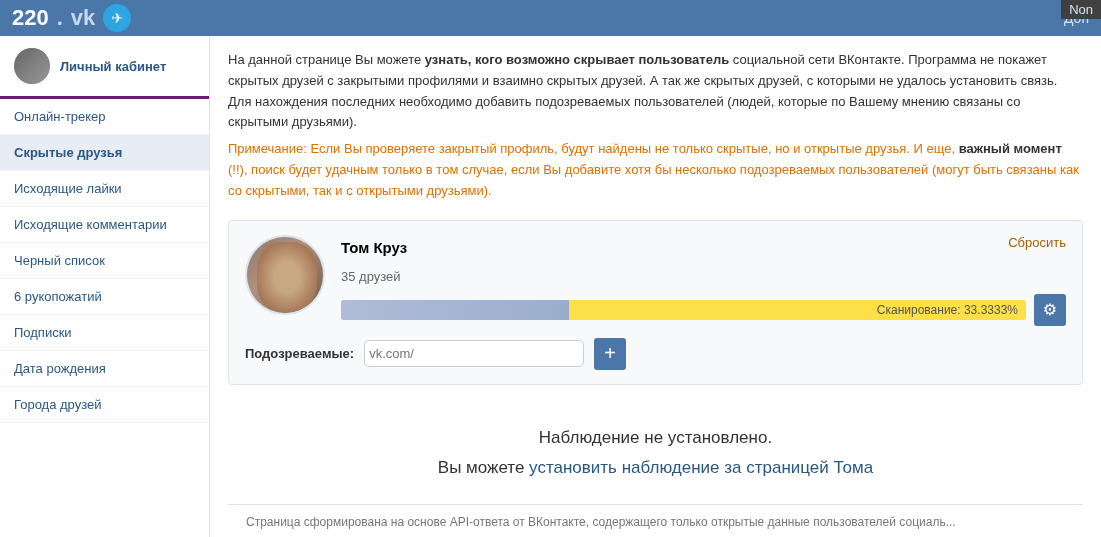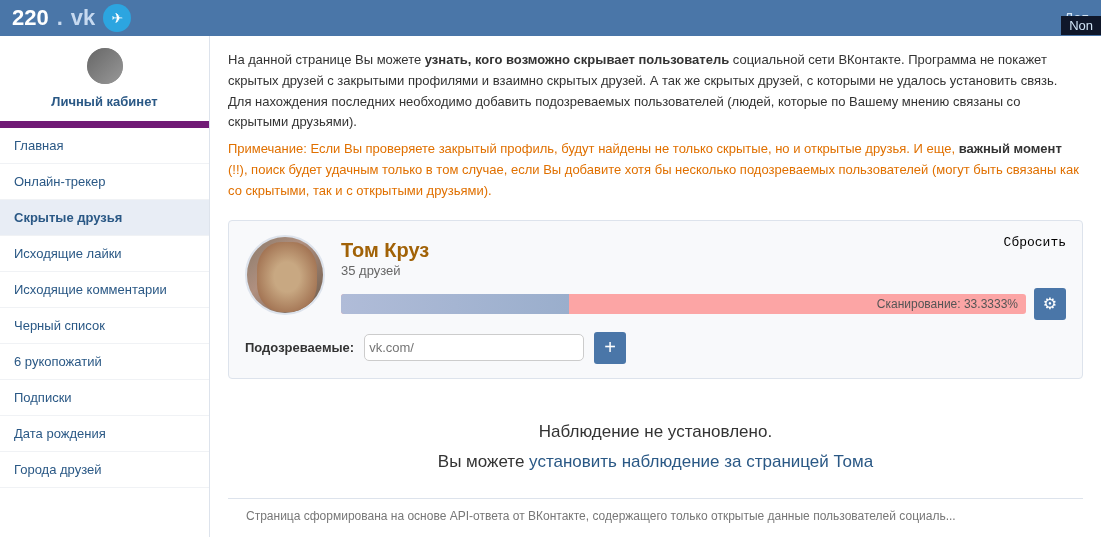--- a/index.html
+++ b/index.html
@@ -56,22 +56,21 @@
       width: 210px;
       background: #fff;
       border-right: 1px solid #dde3ec;
       flex-shrink: 0;
     }
     .sidebar-user {
       display: flex;
       align-items: center;
       gap: 10px;
       padding: 12px 14px;
-      border-bottom: 7px solid #701a75;
-      flex-direction: column;
+      border-bottom: 3px solid #701a75;
     }
     .sidebar-avatar {
       width: 36px;
       height: 36px;
       border-radius: 50%;
       background: #888;
       overflow: hidden;
       flex-shrink: 0;
     }
     .sidebar-avatar-img {
@@ -134,24 +133,23 @@
       border-radius: 4px;
       padding: 14px 16px;
       margin-bottom: 18px;
       background: #f8f9fb;
       position: relative;
     }
     .reset-link {
       position: absolute;
       top: 14px;
       right: 16px;
-      color: #000000;
+      color: #a16207;
       font-size: 13px;
       text-decoration: none;
-      font-family: Liberation Mono, monospace;
     }
     .profile-top {
       display: flex;
       align-items: flex-start;
       gap: 16px;
       margin-bottom: 12px;
     }
     .profile-photo {
       width: 80px;
       height: 80px;
@@ -175,39 +173,39 @@
       top: 5px; left: 10px;
       width: 60px; height: 70px;
       background: radial-gradient(ellipse, #c8a882 30%, #a07050 80%);
       border-radius: 40%;
     }
     .profile-info {
       flex: 1;
       padding-top: 4px;
     }
     .profile-name {
-      color: #a16207;
-      font-size: 20px;
-      font-weight: bold;
-      margin-bottom: 1px;
+      color: #000000;
+      font-size: 15px;
+      font-weight: bold;
+      margin-bottom: 13px;
     }
     .profile-friends {
       color: #666;
       font-size: 13px;
       margin-bottom: 10px;
     }
     .scan-row {
       display: flex;
       align-items: center;
       gap: 8px;
     }
     .progress-bar-wrap {
       flex: 1;
       height: 20px;
-      background: #fca5a5;
+      background: #fde047;
       border-radius: 3px;
       overflow: hidden;
       position: relative;
     }
     .progress-bar-fill {
       height: 100%;
       background: linear-gradient(to right, #b0bcd8, #9aaecc);
       width: 33.3333%;
     }
     .progress-label {
@@ -288,23 +286,23 @@
       border-top: 1px solid #dde3ec;
       padding: 10px 18px;
       font-size: 12px;
       color: #777;
       background: #fff;
     }
 
     
     .non-btn {
       position: fixed;
-      top: 16px;
+      top: 0;
       right: 0;
-      background: #0f172a;
+      background: #404040;
       color: #d0e3f5;
       padding: 2px 8px;
       font-size: 13px;
       border: none;
       cursor: pointer;
     }
   </style>
 </head>
 <body>
 
@@ -325,23 +323,20 @@
 <div class="layout">
 
   <div class="sidebar">
     <div class="sidebar-user">
       <div class="sidebar-avatar">
         <div class="sidebar-avatar-img"></div>
       </div>
       <span class="sidebar-username">Личный кабинет</span>
     </div>
     <ul class="sidebar-menu">
-      <li>
-        <a href="#">Главная</a>
-      </li>
       <li>
         <a href="#">Онлайн-трекер</a>
       </li>
       <li class="active">
         <a href="#">Скрытые друзья</a>
       </li>
       <li>
         <a href="#">Исходящие лайки</a>
       </li>
       <li>

